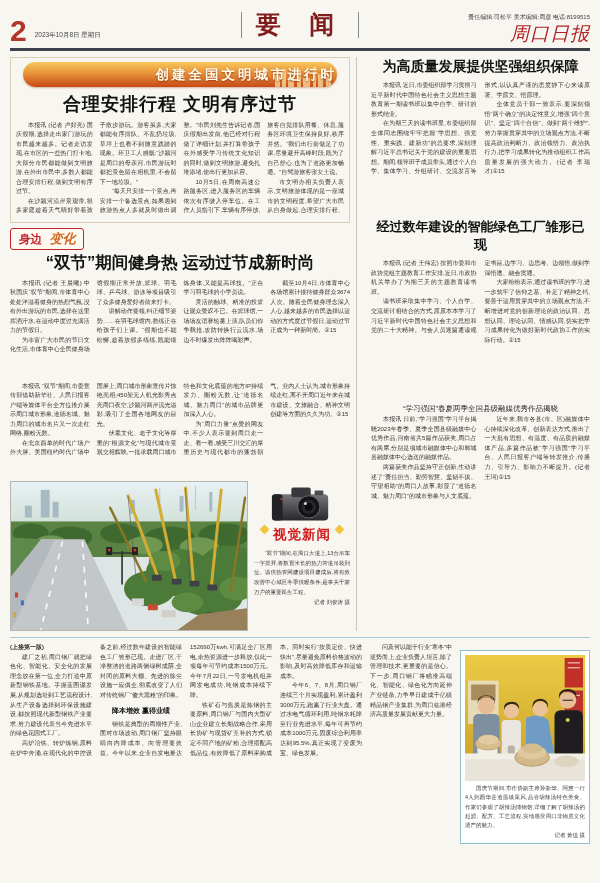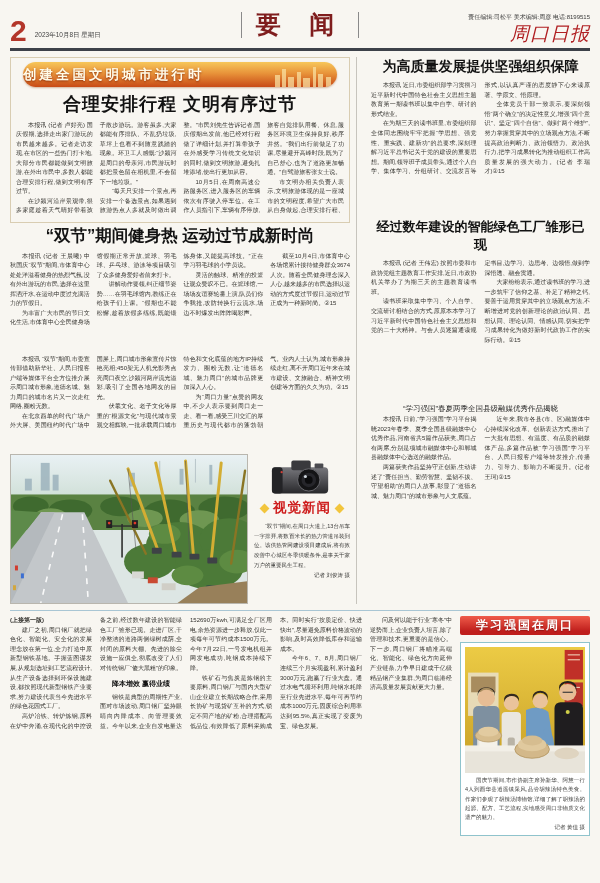--- a/index.html
+++ b/index.html
@@ -21,21 +21,21 @@
 
   
   .top-region { display:flex; margin-top:6px; }
   .left-col { width:346px; flex:none; padding-right:6px; }
   .right-col { flex:1; border-left:1px solid #c7c4bd; padding-left:14px; }
 
   
   .a1-box { border:1px solid #d9cdb2; padding:3px 5px 4px; }
   .civ-banner { position:relative; width:314px; height:25px; margin:1px auto 5px; border-radius:13px;
     background:linear-gradient(180deg,#f7c75a 0%,#e8933a 45%,#c84a16 100%);
-    display:flex; align-items:center; justify-content:flex-start; overflow:hidden;
+    display:flex; align-items:center; justify-content:flex-end; overflow:hidden;
     box-shadow:0 1px 2px rgba(140,60,0,.35);font-family:Liberation Mono, monospace; }
   .civ-banner span { color:#fffbe8; font-weight:900; font-size:13.5px; letter-spacing:3px; text-shadow:0 1px 2px rgba(120,30,0,.7); z-index:2; }
   .civ-sky { position:absolute; right:4px; bottom:0; opacity:.75; z-index:1; }
 
   .h-main { font-size:18px; font-weight:900; text-align:center; color:#121212; letter-spacing:1px; margin:2px 0 5px; }
   .h-main2 { font-size:16.5px; font-weight:900; text-align:center; color:#121212; margin:2px 0 5px; }
 
   .cols4 { column-count:4; column-gap:7px; font-size:6px; line-height:1.58; text-align:justify; color:#34332f; overflow:hidden; }
   .cols2 { column-count:2; column-gap:8px; font-size:6px; line-height:1.6; text-align:justify; color:#34332f; overflow:hidden; }
   .cols5 { column-count:5; column-gap:8px; font-size:6px; line-height:1.6; text-align:justify; color:#34332f; overflow:hidden; }
@@ -49,21 +49,21 @@
   
   .tag-wrap { margin:5px 0 2px; }
   .tag { display:inline-block; border:1.5px solid #c2242a; border-radius:3px; padding:0 8px 1px; background:#fdf8f0; }
   .tag .ta { color:#c2242a; font-weight:900; font-size:11.5px; }
   .tag .tb { color:#d4691e; font-weight:900; font-style:italic; font-size:13px; margin-left:3px; }
 
   
   .visual-row { display:flex; gap:6px; margin-top:6px; }
   .photo1 { width:238px; height:150px; flex:none; border:1px solid #b9b6ae; background:#dde6e4; }
   .visual-side { flex:1; display:flex; flex-direction:column; align-items:center; padding-top:2px; }
-  .vn-label { display:flex; align-items:center; gap:5px; margin:1px 0 5px; }
+  .vn-label { display:flex; align-items:flex-start; gap:5px; margin:1px 0 5px; }
   .vn-label .txt { color:#ce1e1e; font-weight:900; font-size:13.5px; letter-spacing:1px; }
   .diamond { width:7px; height:7px; background:#f2c53d; transform:rotate(45deg); flex:none; }
   .visual-caption { font-size:5.5px; line-height:1.75; text-align:justify; color:#3a3a38; text-indent:2em; }
   .visual-byline { width:100%; text-align:right; font-size:5.5px; color:#3a3a38; margin-top:2px; }
 
   
   .h-side { font-size:14px; font-weight:900; text-align:center; color:#121212; margin:1px 0 5px; }
   .h-side2 { font-size:13px; font-weight:900; text-align:center; color:#121212; margin:1px 0 5px; }
   .kicker { font-size:7.5px; text-align:center; color:#2b2b2b; margin:3px 0 1px; }
   .r1body { height:130px; margin-bottom:7px; }
@@ -129,20 +129,26 @@
         <div class="cols4 h1body">
             <p>本报讯 (记者 卢好亮) 国庆假期,选择走出家门游玩的市民越来越多。记者走访发现,在市区的一些热门打卡地,大部分市民都能做到文明旅游,在外出市民中,多数人都能合理安排行程,做到文明有序过节。</p>
             <p>在沙颍河沿岸景观带,很多家庭趁着天气晴好带着孩子散步游玩。游客虽多,大家都能有序排队、不乱扔垃圾,草坪上也看不到随意践踏的现象。环卫工人感慨:“沙颍河是周口的母亲河,市民游玩时都把景色留在相机里,不会留下一地垃圾。”</p>
             <p>“每天只安排一个景点,再安排一个备选景点,如果遇到旅游热点人多就及时做出调整。”市民刘先生告诉记者,国庆假期出发前,他已经对行程做了详细计划,并打算带孩子在外感受学习传统文化知识的同时,做到文明旅游,避免扎堆添堵,使出行更加从容。</p>
             <p>10月5日,在周南高速公路服务区,进入服务区的车辆依次有序驶入停车位。在工作人员指引下,车辆有序停放,旅客自觉排队用餐、休息,服务区环境卫生保持良好,秩序井然。“我们出行前做足了功课,尽量避开高峰时段,既为了自己舒心,也为了道路更加畅通。”自驾游旅客张女士说。</p>
             <p>市文明办相关负责人表示,文明旅游体现的是一座城市的文明程度,希望广大市民从自身做起,合理安排行程、文明有序过节,共同维护“道德名城、魅力周口”的良好形象。②15</p>
           </div>
       </article>
 
       <article>
+        <div class="tag-wrap">
+          <span class="tag">
+            <span class="ta">身边</span>
+            <span class="tb">变化</span>
+          </span>
+        </div>
         <h2 class="h-main2">“双节”期间健身热 运动过节成新时尚</h2>
         <div class="cols4 h2body">
             <p>本报讯 (记者 王晨曦) 中秋国庆“双节”期间,市体育中心处处洋溢着健身的热烈气氛,没有外出游玩的市民,选择在这里挥洒汗水,在运动中度过充满活力的节假日。</p>
             <p>为丰富广大市民的节日文化生活,市体育中心全民健身场馆假期正常开放,篮球、羽毛球、乒乓球、游泳等项目吸引了众多健身爱好者前来打卡。</p>
             <p>讲解动作要领,纠正细节姿势……在羽毛球馆内,教练正在给孩子们上课。“假期也不能松懈,趁着放假多练练,既能锻炼身体,又能提高球技。”正在学习羽毛球的小学员说。</p>
             <p>灵活的触球、精准的投篮让观众赞叹不已。在篮球馆,一场场友谊赛轮番上演,队员们你争我抢,攻防转换行云流水,场边不时爆发出阵阵喝彩声。</p>
             <p>截至10月4日,市体育中心各场馆累计接待健身群众3674人次。随着全民健身理念深入人心,越来越多的市民选择以运动的方式度过节假日,运动过节正成为一种新时尚。②15</p>
           </div>
       </article>
 
@@ -327,21 +333,20 @@
           <p>高炉冶铁、转炉炼钢,原料在炉中奔涌,在现代化的中控设备之前,经过数年建设的智能绿色工厂雏形已现。走进厂区,干净整洁的道路两侧绿树成荫,全封闭的原料大棚、先进的除尘设施一应俱全,彻底改变了人们对传统钢厂“傻大黑粗”的印象。</p>
           <p class="col-subhead">降本增效 赢得业绩</p>
           <p>钢铁是典型的周期性产业,面对市场波动,周口钢厂坚持眼睛向内降成本、向管理要效益。今年以来,企业自发电量达152690万kwh,可满足全厂区用电,余热资源进一步释放,仅此一项每年可节约成本1500万元。今年7月22日,一号发电机组并网发电成功,吨钢成本持续下降。</p>
           <p>铁矿石与焦炭是炼钢的主要原料,周口钢厂与国内大型矿山企业建立长期战略合作,采用长协矿与现货矿互补的方式,锁定不同产地的矿粉,合理搭配高低品位,有效降低了原料采购成本。同时实行“按质定价、快进快出”,尽量避免原料价格波动的影响,及时高效降低库存和运输成本。</p>
           <p>今年6、7、8月,周口钢厂连续三个月实现盈利,累计盈利3000万元,跑赢了行业大盘。通过水电气循环利用,吨钢水耗降至行业先进水平,每年可再节约成本1000万元,固废综合利用率达到95.5%,真正实现了变废为宝、绿色发展。</p>
           <p>问及何以能于行业“寒冬”中逆势而上,企业负责人坦言,除了管理和技术,更重要的是信心。下一步,周口钢厂将瞄准高端化、智能化、绿色化方向延伸产业链条,力争早日建成千亿级精品钢产业集群,为周口临港经济高质量发展贡献更大力量。</p>
         </div>
     </section>
 
     <aside class="bottom-right">
-      <div class="xxqg-banner">学习强国在周口</div>
       <div class="photo2-box">
         <svg class="photo2" viewBox="0 0 118 128" preserveAspectRatio="none">
           <defs>
             <linearGradient id="wallg" x1="0" y1="0" x2="0" y2="1">
               <stop offset="0" stop-color="#eccb45"></stop>
                 <stop offset="1" stop-color="#c79e26"></stop>
             </linearGradient>
           </defs>
           <rect x="0" y="0" width="118" height="128" fill="url(#wallg)"></rect>
 

